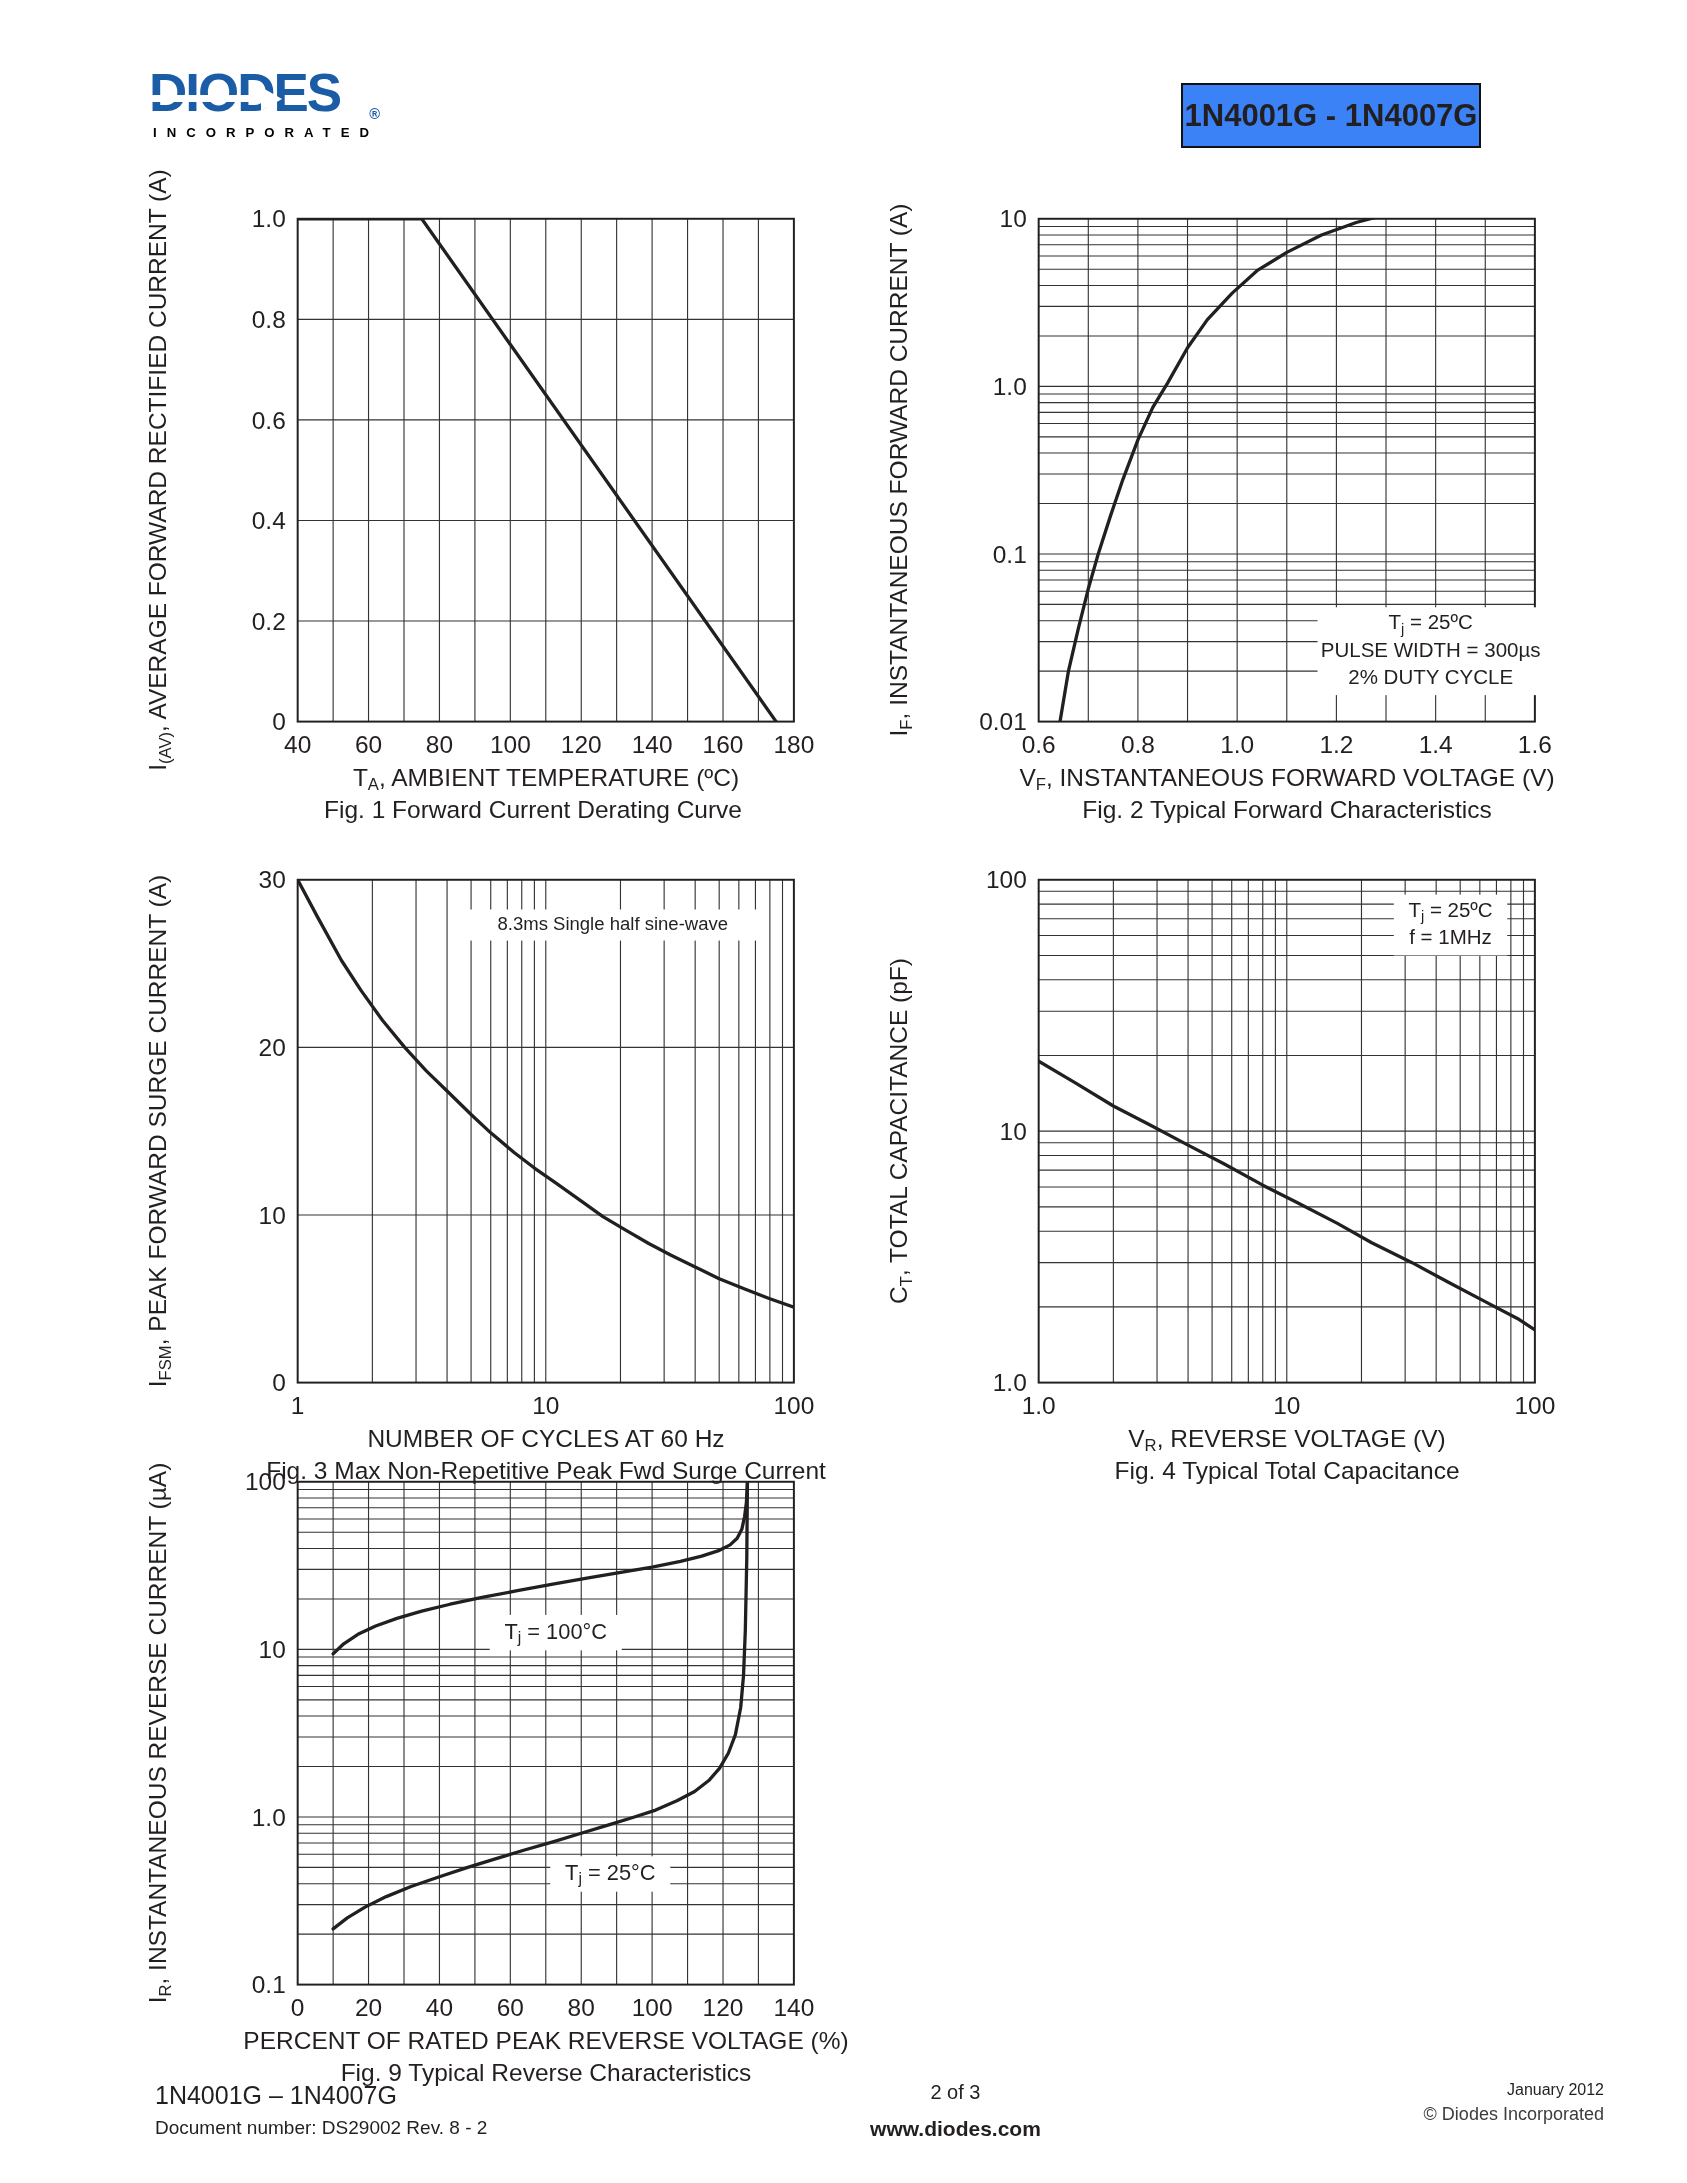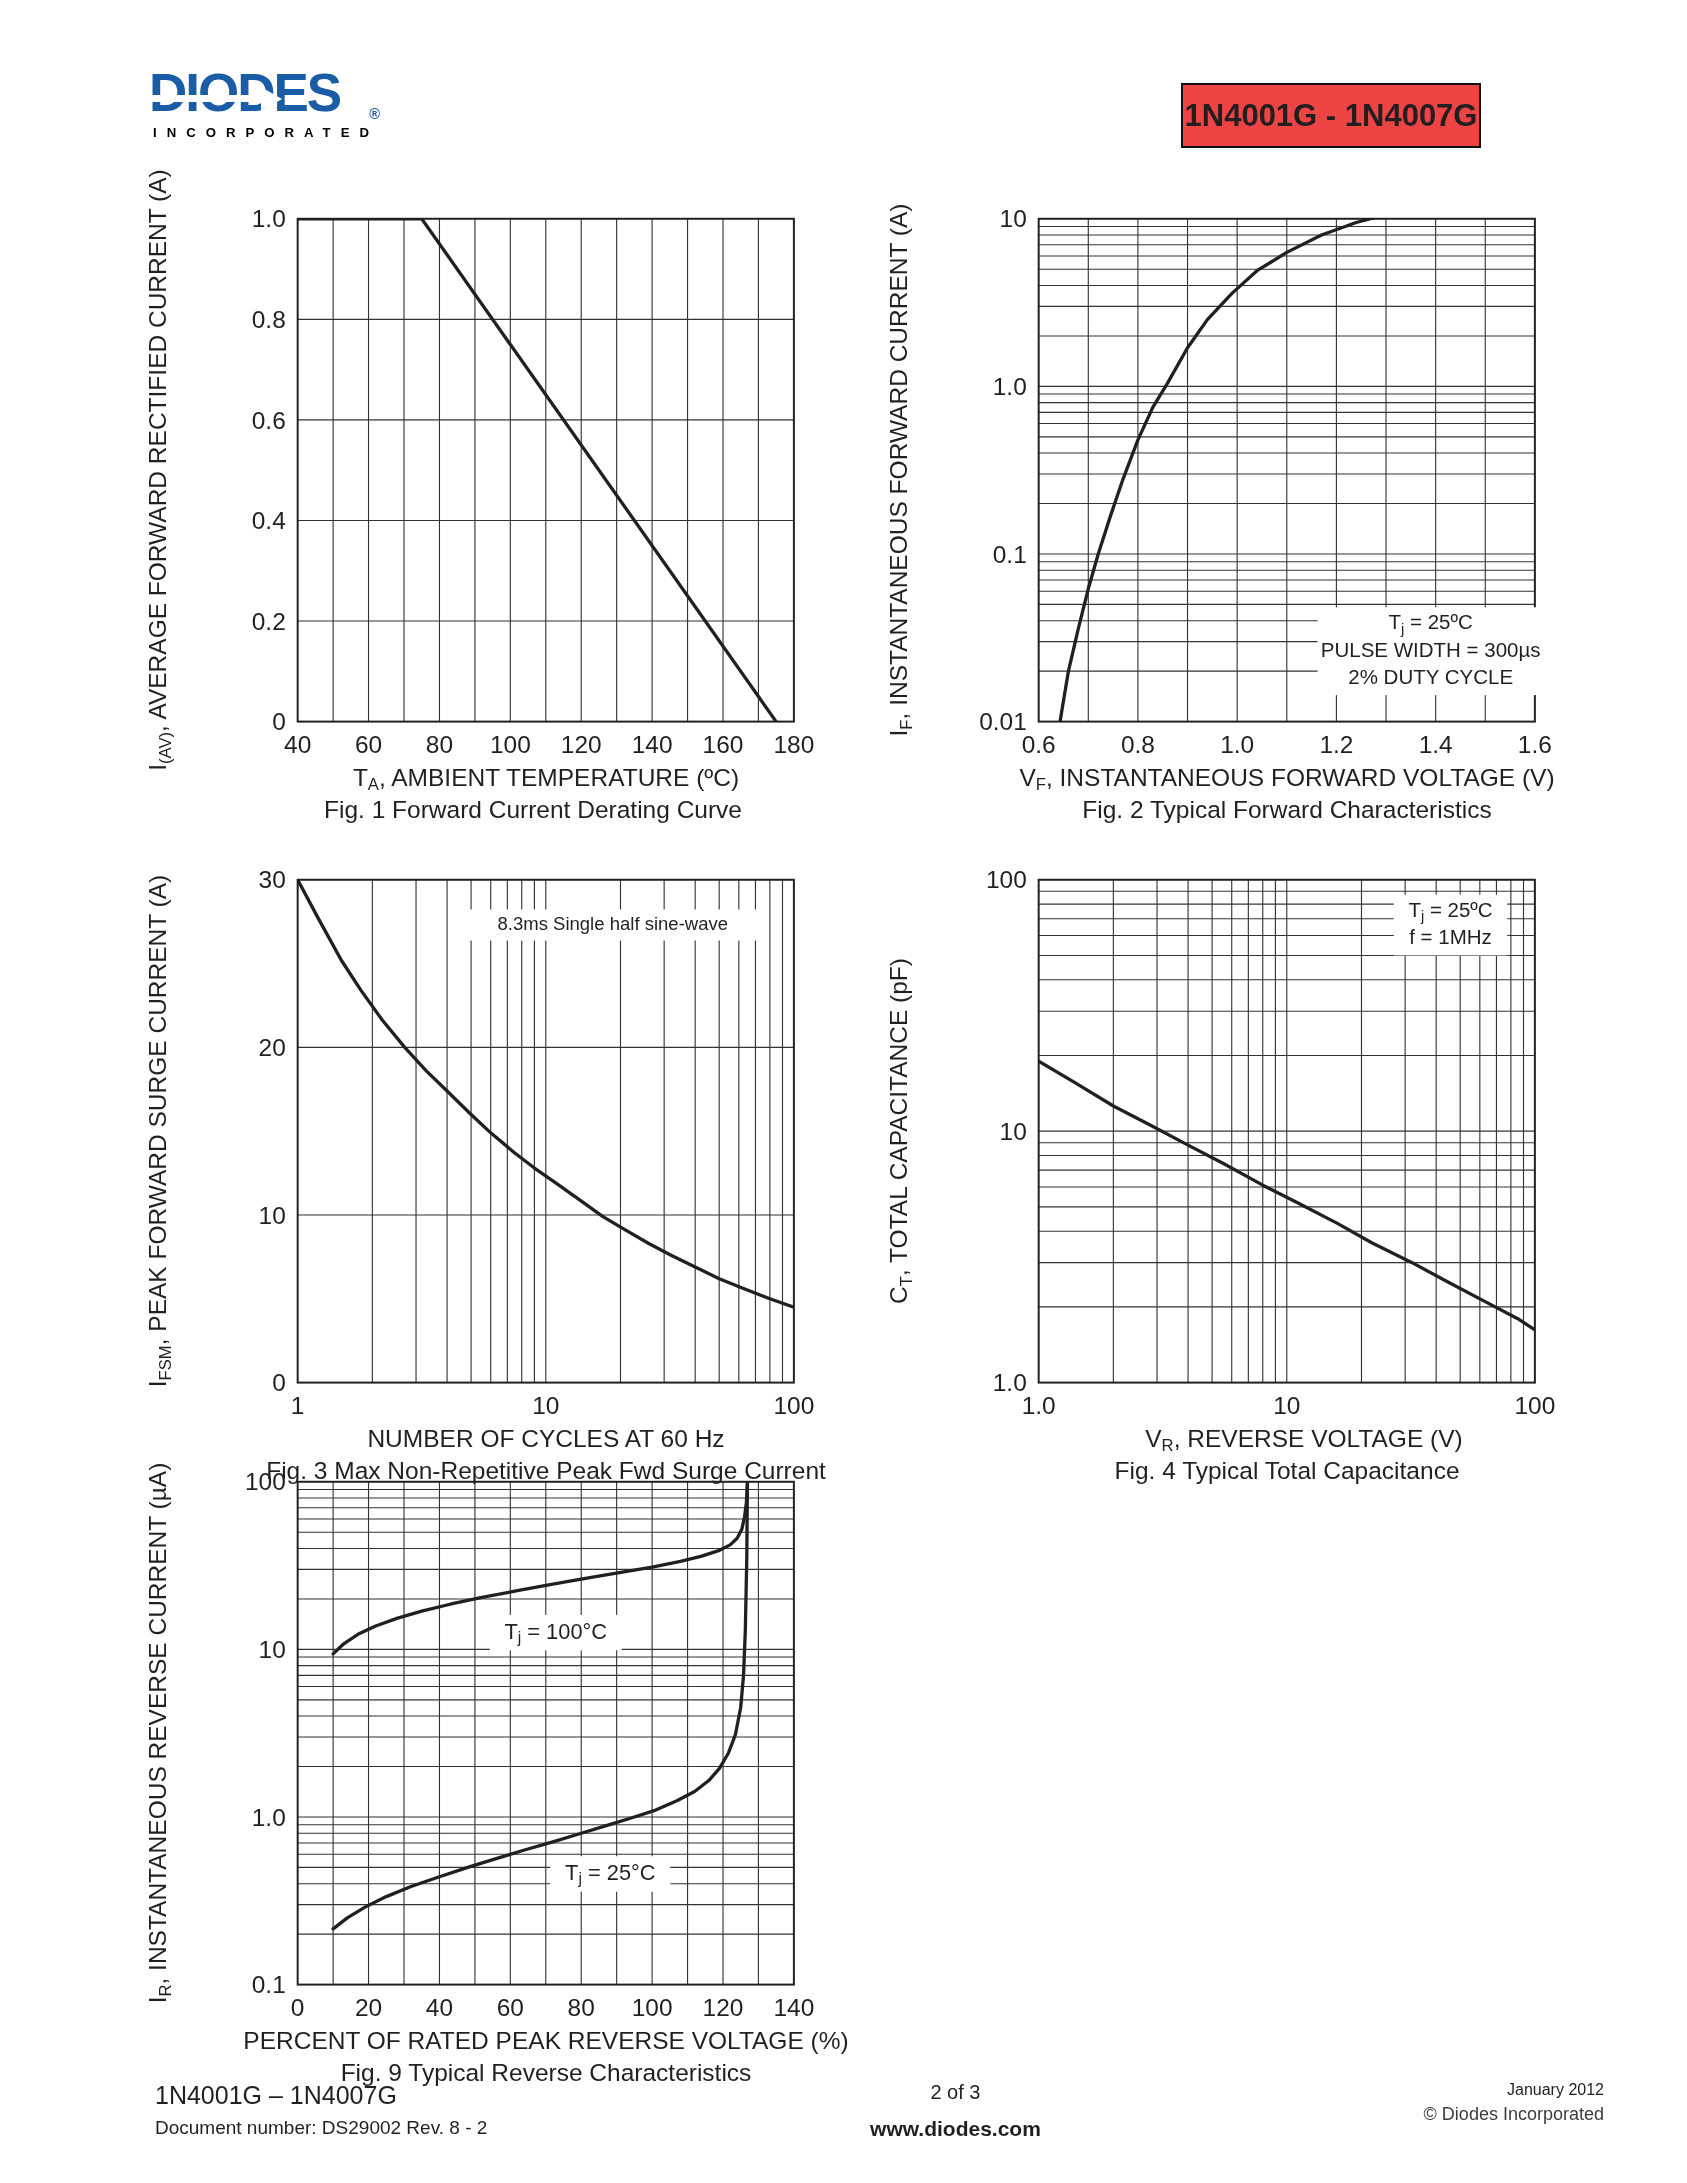--- a/index.html
+++ b/index.html
@@ -11,21 +11,21 @@
   .logo{position:absolute;left:149px;top:66px;width:225px;}
   .logo-word{font-size:53px;font-weight:bold;letter-spacing:-2px;color:#1a5da6;line-height:1;position:relative;}
   .logo-slit{position:absolute;left:2px;top:29px;width:111px;height:6.6px;background:#ffffff;}
   .logo-arrowhead{position:absolute;left:112px;top:20.5px;width:0;height:0;
     border-top:12px solid transparent;border-bottom:12px solid transparent;border-left:21px solid #ffffff;}
   .logo-reg{position:absolute;right:-4px;bottom:-2.6px;font-size:14.6px;font-weight:bold;color:#1a5da6;}
   .logo-inc{margin-top:6px;padding-left:4px;font-size:13.2px;font-weight:bold;letter-spacing:10px;color:#000000;}
   .part-box{
     position:absolute;left:1181px;top:83px;width:296px;height:61px;
     border:2.6px solid #111;display:flex;align-items:center;justify-content:center;
-    font-size:31px;font-weight:bold;letter-spacing:0px;background:#ef4444;
+    font-size:31px;font-weight:bold;letter-spacing:0px;background:#3b82f6;
   }
   
   .fig{position:absolute;}
   .fig svg{position:absolute;left:0;top:0;}
   .axis-label{position:absolute;white-space:nowrap;font-size:24.5px;color:#231f20;}
   .axis-label .sub{font-size:68%;vertical-align:-22%;}
   .ylabel{transform:translate(-50%,-50%) rotate(-90deg);}
   .xlabel,.caption{transform:translateX(-50%);text-align:center;}
   
   .footer{position:absolute;left:155px;top:2081px;width:1449px;display:flex;justify-content:space-between;align-items:flex-start;}
@@ -285,21 +285,21 @@
           <text x="252" y="438">10</text>
           <text x="252" y="58">100</text>
         </g>
         <rect x="806.775" y="67.47999999999999" width="171.45000000000002" height="91.84" fill="#fff"></rect>
         <g font-size="31" fill="#231f20" text-anchor="middle">
           <text x="892.5" y="101.03439999999999"><tspan>T</tspan><tspan dy="6.2" font-size="22.32">j</tspan><tspan dy="-6.2"> = 25ºC</tspan></text>
           <text x="892.5" y="141.9544">f = 1MHz</text>
         </g>
       </svg>
       <div class="axis-label ylabel" style="left: 41px; top: 281px;"><span>C</span><span class="sub">T</span><span>, TOTAL CAPACITANCE (pF)</span></div>
-      <div class="axis-label xlabel" style="left: 444px; top: 575px;"><span>V</span><span class="sub">R</span><span>, REVERSE VOLTAGE (V)</span></div>
+      <div class="axis-label xlabel" style="left: 427px; top: 575px;"><span>V</span><span class="sub">R</span><span>, REVERSE VOLTAGE (V)</span></div>
       <div class="axis-label caption" style="left: 427px; top: 607px;"><span>Fig. 4 Typical Total Capacitance</span></div>
     </div>
   <div class="fig" style="left:119px;top:1452px;width:708px;height:655px">
       <svg viewBox="0 0 1070 990" width="708" height="655">
         <defs>
           <clipPath id="clip-fig5">
             <rect x="270" y="45" width="750" height="760"></rect>
           </clipPath>
         </defs>
         <g stroke="#333" stroke-width="1.7">

